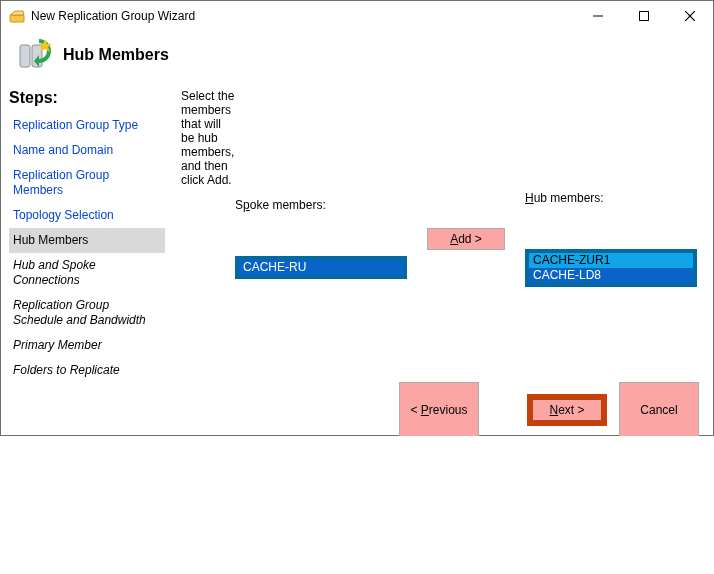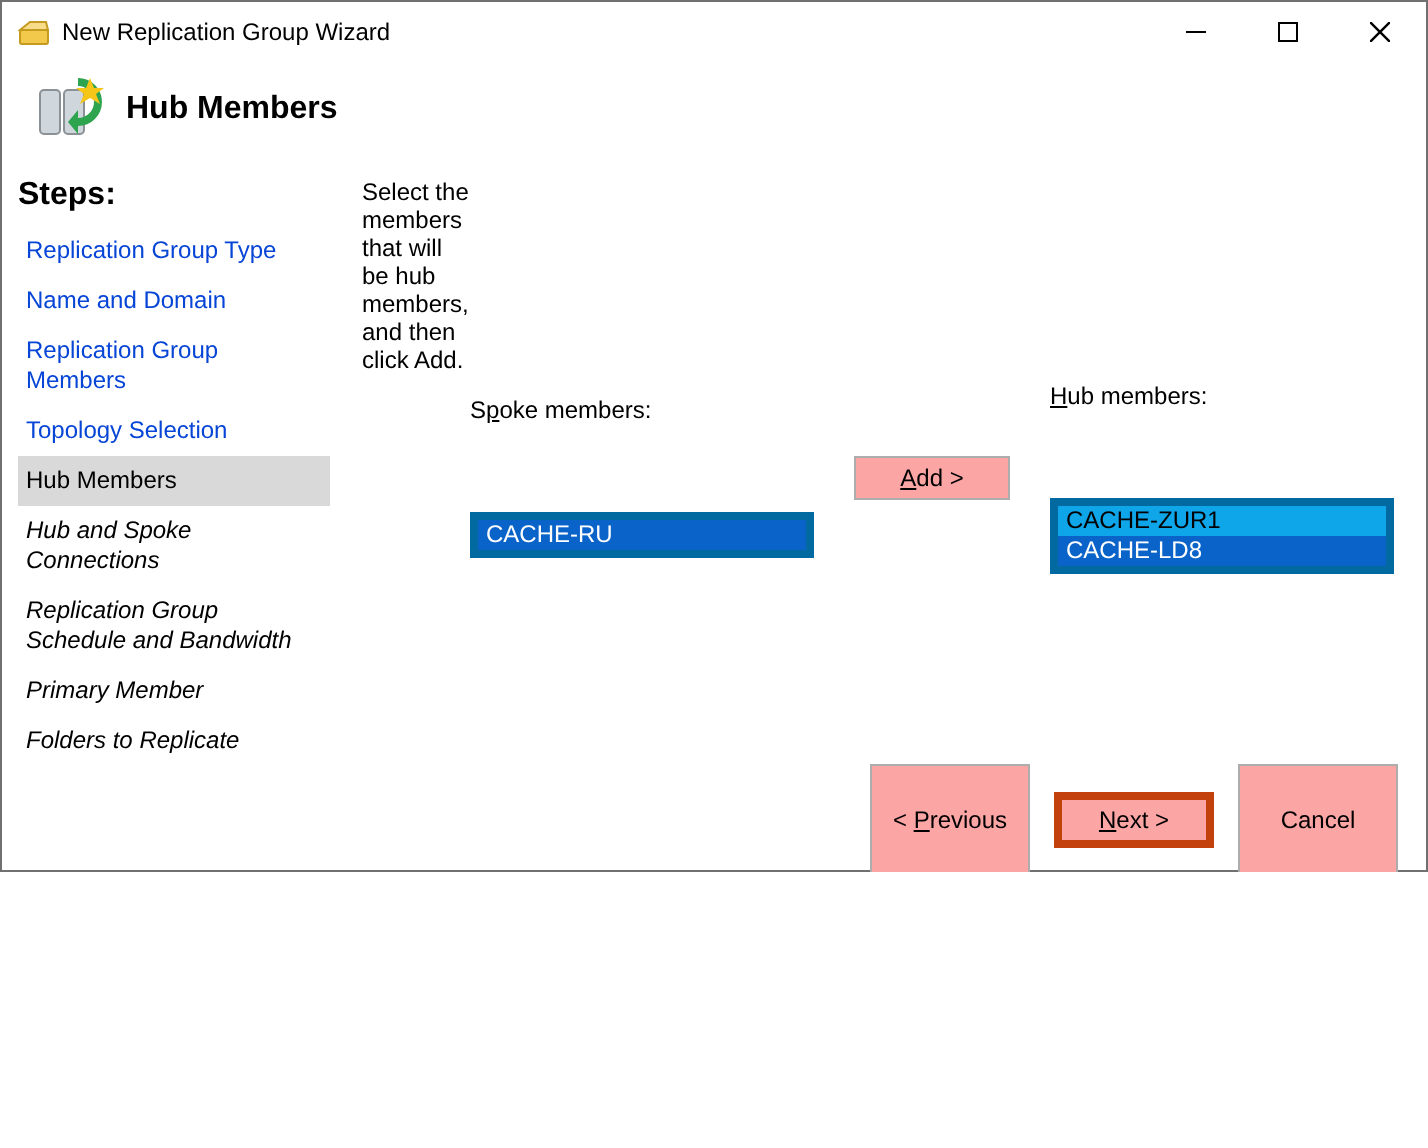--- a/index.html
+++ b/index.html
@@ -164,22 +164,23 @@
   .footer {
     height: 50px;
     display: flex;
     align-items: center;
     justify-content: flex-end;
     gap: 12px;
     padding: 0 14px;
   }
   .footer .btn { width: 80px; padding: 20px 0; }
   .footer .btn.primary {
-    border: 4px solid #c2410c;
+    border: 6px solid #c2410c;
     padding: 3px 0;
+    margin-left: 36px;
   }
 </style>
 </head>
 <body>
 
 <div class="window">
 
   <div class="titlebar">
     <span class="app-icon">
       <svg width="16" height="16" viewBox="0 0 16 16">

